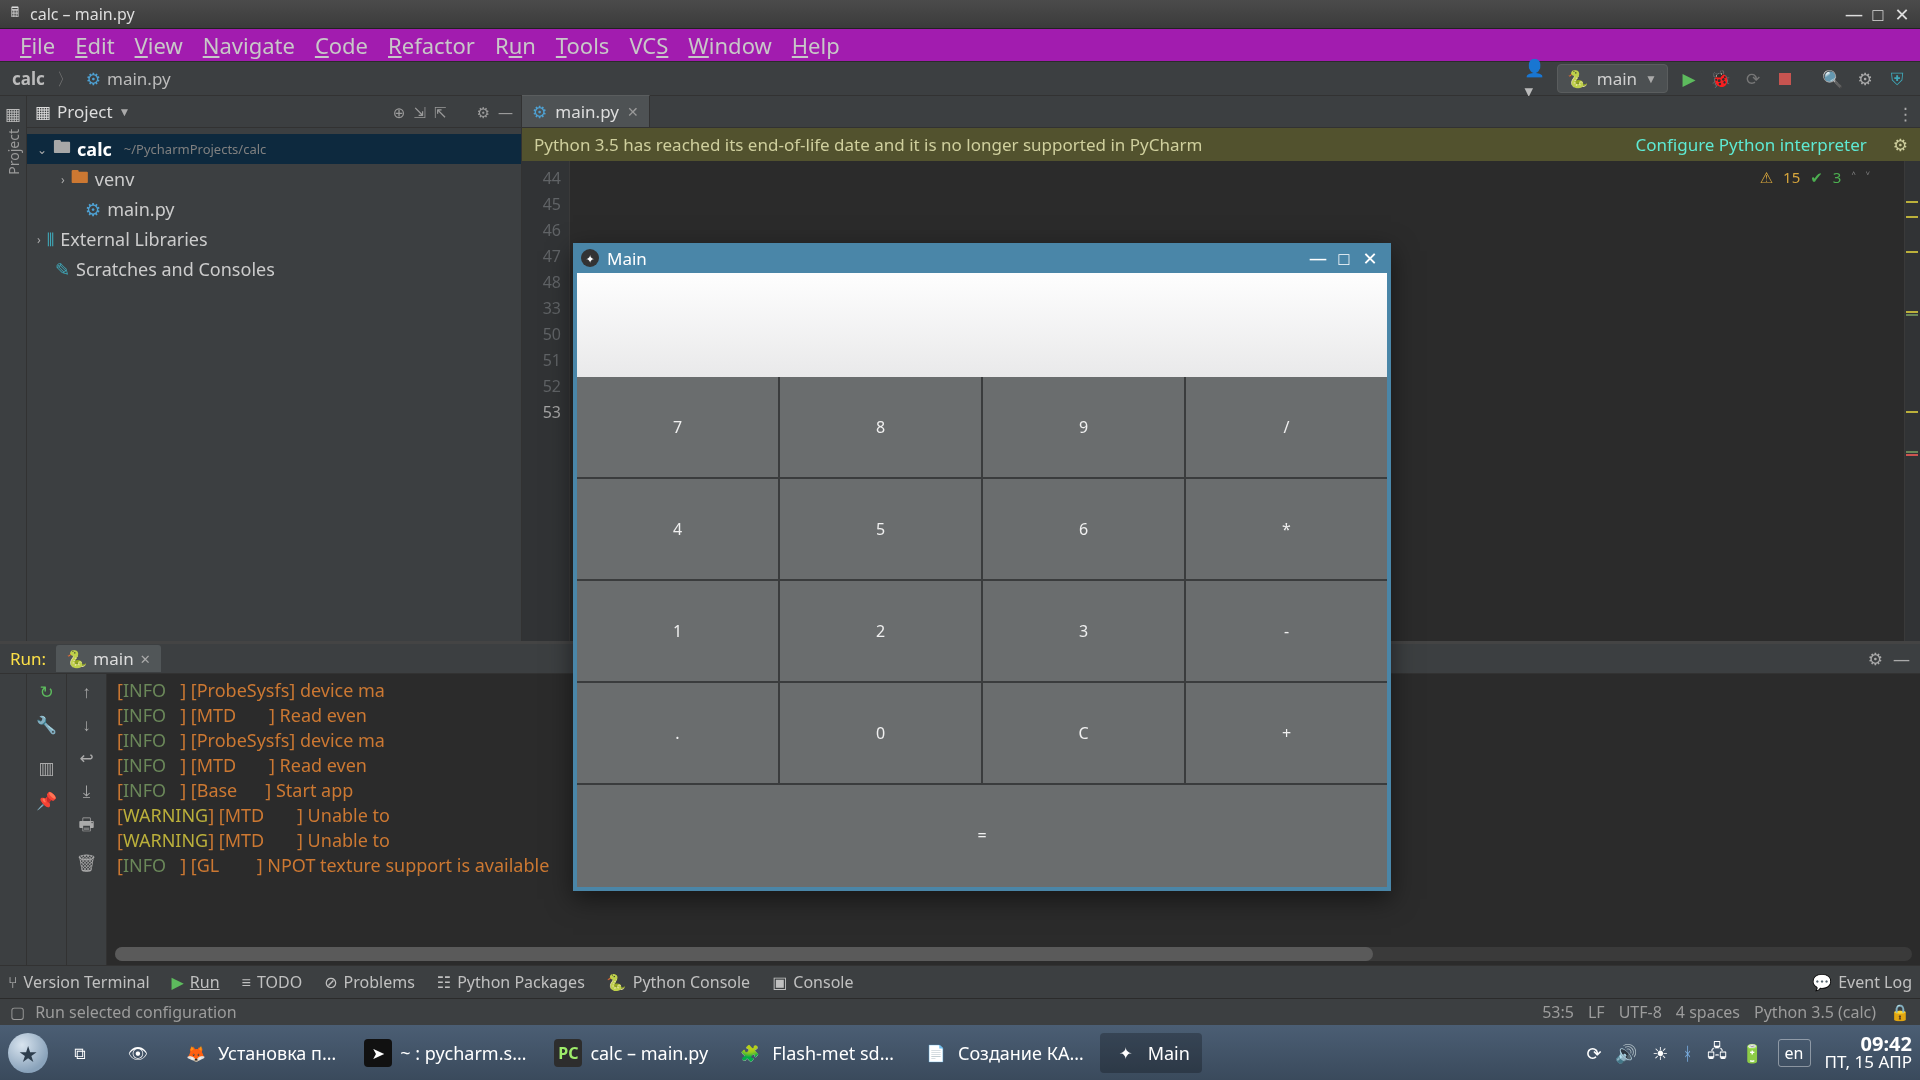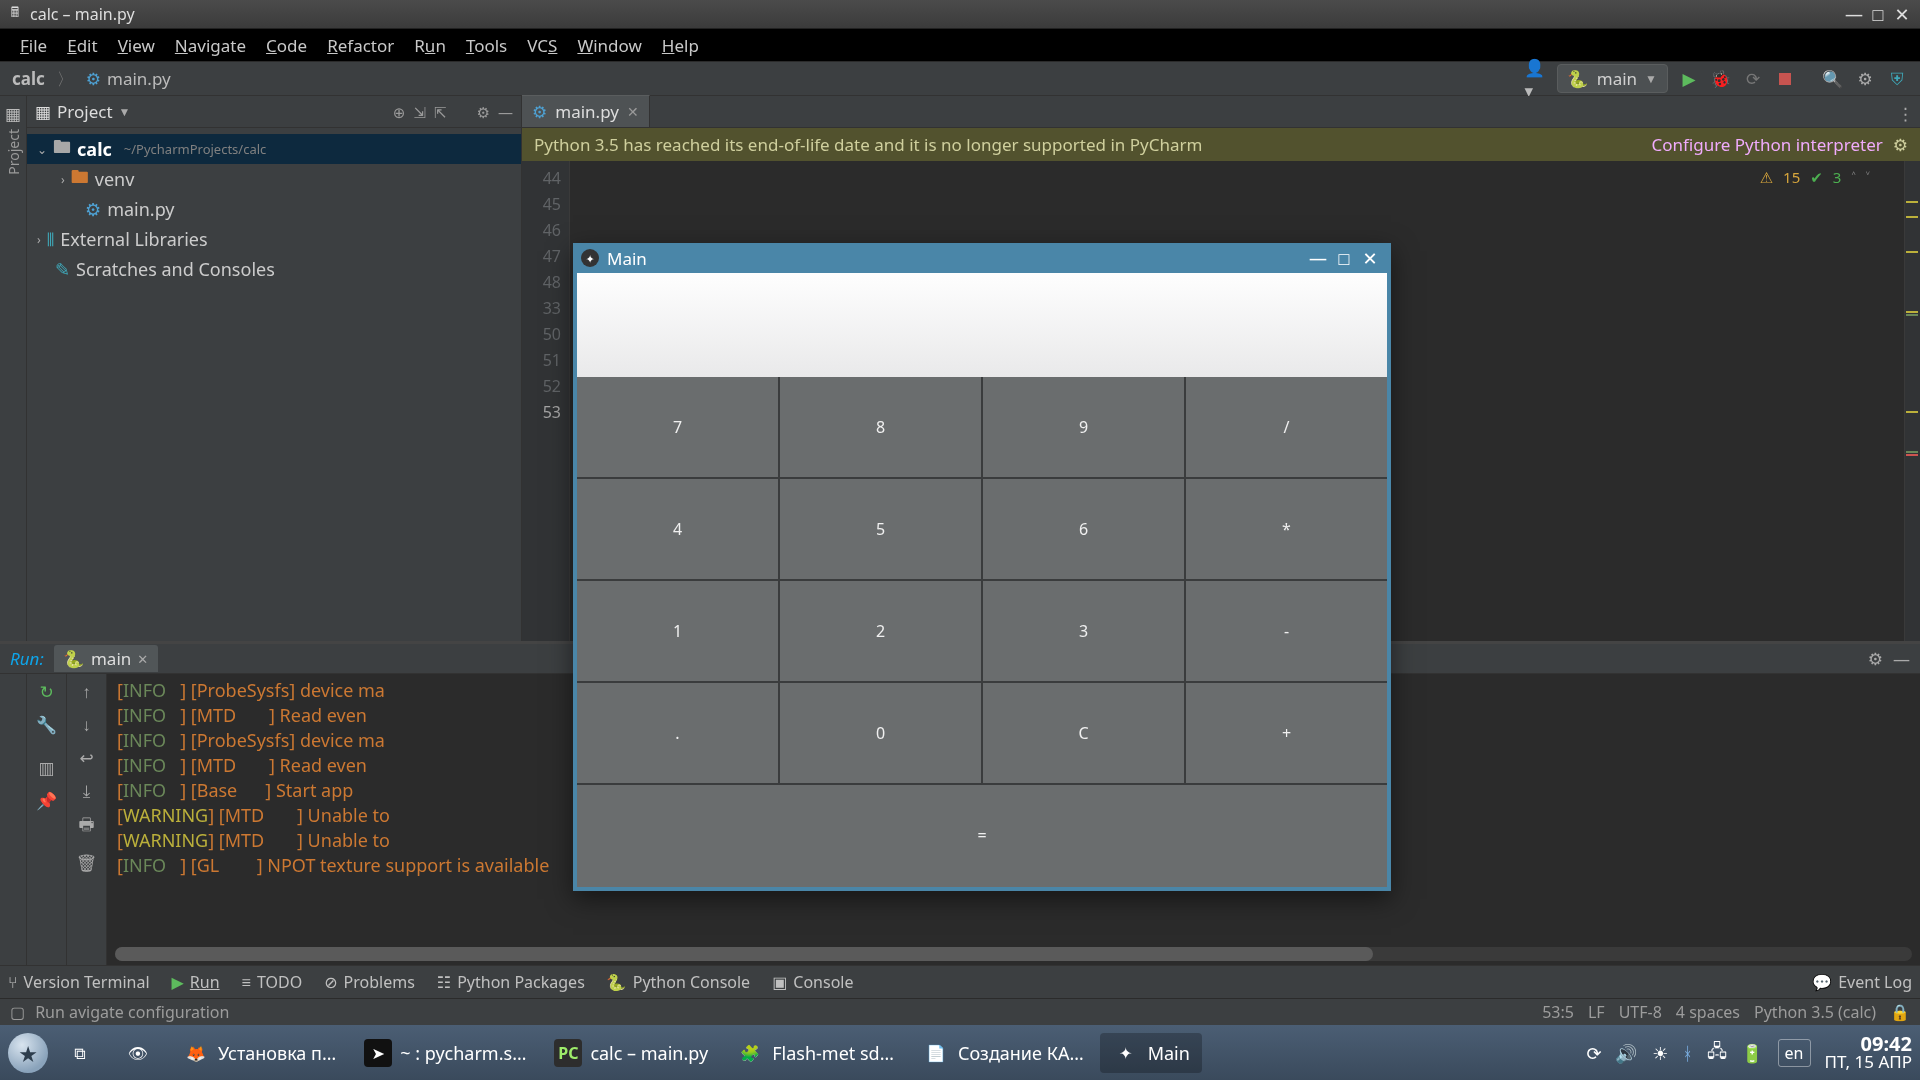--- a/index.html
+++ b/index.html
@@ -3,21 +3,21 @@
 <meta charset="utf-8">
 <style>
   * { margin:0; padding:0; box-sizing:border-box; font-family:"Segoe UI","Noto Sans",Ubuntu,sans-serif; }
   body { width:1920px; height:1080px; overflow:hidden; background:#2b2b2b; color:#bbb; font-size:17px; }
   
   .titlebar { height:29px; background:linear-gradient(#4b4b4b,#3b3b3b); display:flex; align-items:center; padding:0 6px; color:#ddd; font-size:16px; border-bottom:1px solid #222;}
   .titlebar .app-icon { width:18px;height:18px;margin-right:6px;display:flex;align-items:center;justify-content:center;font-size:14px;}
   .titlebar .spacer{flex:1;}
   .titlebar .winbtn{width:24px;text-align:center;font-size:18px;color:#ddd;}
   
-  .menubar { height:33px; background:#000000; display:flex; align-items:center; padding:0 10px; gap:0; color:#c8c8c8; font-size:17px; border-bottom:1px solid #2b2b2b;}
+  .menubar { height:33px; background:#a21caf; display:flex; align-items:center; padding:0 10px; gap:0; color:#c8c8c8; font-size:22px; border-bottom:1px solid #2b2b2b;}
   .menubar span{padding:0 10px;}
   .menubar span u{text-decoration:underline;}
   
   .navbar { height:34px; background:#3c3f41; display:flex; align-items:center; padding:0 12px; color:#bbb; font-size:17px; border-bottom:1px solid #323232;}
   .navbar .crumb{display:flex;align-items:center;gap:6px;}
   .navbar .sep{color:#777;margin:0 6px;}
   .navbar .right{margin-left:auto;display:flex;align-items:center;gap:10px;}
   .runcfg{display:flex;align-items:center;gap:8px;background:#4c5052;border:1px solid #5a5d5e;border-radius:4px;padding:2px 10px;color:#d0d0d0;}
   .toolbtn{width:22px;height:22px;display:flex;align-items:center;justify-content:center;color:#aaa;}
   
@@ -39,35 +39,35 @@
   .venv-icon{color:#cc7832;}
   .pyfile-icon{color:#4ea1d3;}
   .lib-icon{color:#3fa7b8;}
   .scratch-icon{color:#3fa7b8;}
   .editor{flex:1;display:flex;flex-direction:column;background:#2b2b2b;min-width:0;}
   .tabs{height:32px;background:#3c3f41;display:flex;align-items:flex-end;border-bottom:1px solid #323232;position:relative;}
   .tab{height:32px;background:#4e5254;border-top:1px solid #5a5d5e;border-right:1px solid #323232;display:flex;align-items:center;padding:0 10px;gap:8px;color:#ddd;font-size:17px;}
   .tab .close{color:#9a9a9a;font-size:14px;}
   .tabs .kebab{position:absolute;right:6px;top:6px;color:#aaa;}
   .banner{height:33px;background:#52522e;color:#cfcf9d;display:flex;align-items:center;padding:0 12px;font-size:17px;}
-  .banner .link{margin-left:auto;color:#f0abfc;margin-right:10px;}
+  .banner .link{margin-left:auto;color:#5eead4;margin-right:26px;}
   .banner .gear{color:#cfcf9d;}
   .code-area{flex:1;display:flex;position:relative;background:#2b2b2b;overflow:hidden;}
   .gutter{width:48px;background:#313335;color:#606366;text-align:right;padding:4px 8px 4px 0;font-family:Consolas,monospace;font-size:16px;line-height:26px;border-right:1px solid #3a3a3a;}
   .gutter div.current{color:#a4a4a4;}
   .code-surface{flex:1;position:relative;}
   .insp{position:absolute;top:6px;right:34px;display:flex;align-items:center;gap:10px;font-size:15px;}
   .insp .warn{color:#d6a53c;}
   .insp .ok{color:#4caf50;}
   .insp .gray{color:#888;}
   .minimap{width:16px;background:#313335;border-left:1px solid #3a3a3a;position:relative;}
   .mm-line{position:absolute;right:2px;width:12px;height:2px;}
   .runpanel{position:absolute;left:0;right:0;bottom:calc(33px + 27px + 55px);height:324px;background:#2b2b2b;border-top:3px solid #444;display:flex;flex-direction:column;}
   .runpanel .rtabs{height:30px;background:#3c3f41;display:flex;align-items:center;padding:0 10px;gap:10px;font-size:17px;border-bottom:1px solid #323232;}
-  .runpanel .rtabs .lbl{color:#0ea5e9;font-style:italic;}
+  .runpanel .rtabs .lbl{color:#fde047;}
   .runpanel .rtabs .rtab{display:flex;align-items:center;gap:6px;background:#515658;padding:2px 10px;border-radius:3px 3px 0 0;color:#ddd;}
   .runpanel .rtabs .rtab .close{color:#aaa;font-size:13px;}
   .runpanel .rtabs .sp{flex:1;}
   .runpanel-body{flex:1;display:flex;min-height:0;}
   .runpanel-body .rgut{width:27px;background:#3c3f41;border-right:1px solid #323232;}
   .runpanel-body .rbtns{width:40px;background:#3c3f41;border-right:1px solid #323232;display:flex;flex-direction:column;align-items:center;padding-top:6px;gap:10px;}
   .runpanel-body .rbtns2{width:40px;background:#3c3f41;border-right:1px solid #323232;display:flex;flex-direction:column;align-items:center;padding-top:6px;gap:10px;}
   .console{flex:1;overflow:auto;font-family:"DejaVu Sans Mono",Consolas,monospace;font-size:18px;line-height:25px;padding:4px 10px;color:#cc7832;white-space:pre;}
   .console .info{color:#6a8759;} .console .br{color:#cc7832;} .console .tag{color:#cc7832;} .console .txt{color:#cc7832;}
   .console .warn{color:#bbb03b;}
@@ -346,21 +346,21 @@
     </div>
   <span class="sp"></span>
   <div class="item">
       <span>💬</span>
       <span>Event Log</span>
     </div>
 </div>
 
 <div class="statusbar" style="position:absolute;left:0;right:0;bottom:55px;">
   <span>▢</span>
-  <span style="margin-left:10px">Run avigate configuration</span>
+  <span style="margin-left:10px">Run selected configuration</span>
   <span class="sp"></span>
   <span class="cell">53:5</span>
   <span class="cell">LF</span>
   <span class="cell">UTF-8</span>
   <span class="cell">4 spaces</span>
   <span class="cell">Python 3.5 (calc)</span>
   <span class="cell">🔒</span>
 </div>
 
 <div class="taskbar" style="position:absolute;left:0;right:0;bottom:0;">

